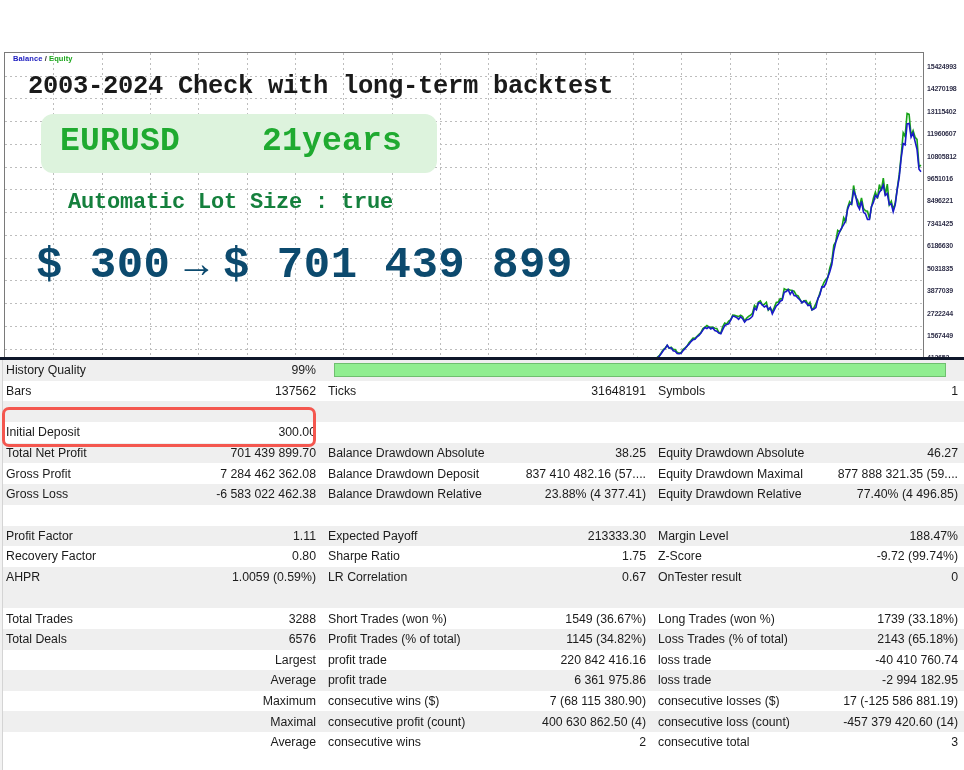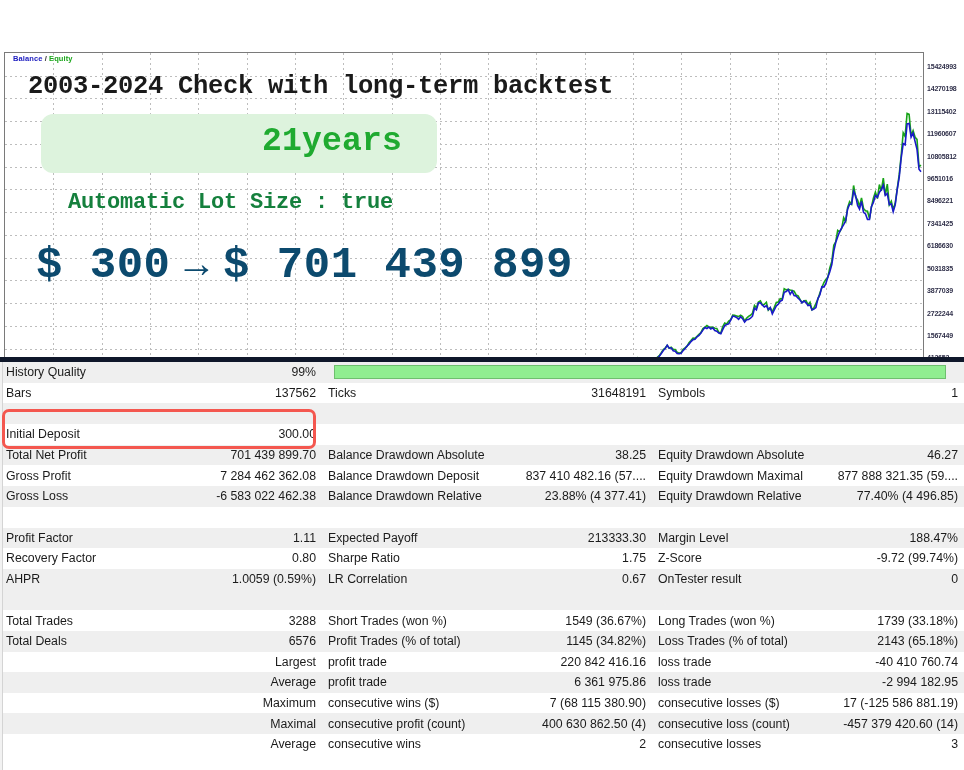--- a/index.html
+++ b/index.html
@@ -93,21 +93,21 @@
     font-size: 44px; font-weight: 800; color:#0c4a6e;
     letter-spacing: .5px;
   }
   #ov-money .arrow { font-size: 40px; padding: 0 14px; font-weight:700; }
 
   
   #report {
     position: absolute; left: 0; top: 357px;
     width: 964px; height: 413px;
     background: #ffffff;
-    border-top: 5px solid #0f172a;
+    border-top: 3px solid #0f172a;
     font-size: 12.3px;
     color: #1b1b1b;
   }
   #report table { width: 964px; border-collapse: collapse; table-layout: fixed; }
   #report col.c-l1 { width: 162px; }
   #report col.c-v1 { width: 160px; }
   #report col.c-l2 { width: 168px; }
   #report col.c-v2 { width: 162px; }
   #report col.c-l3 { width: 158px; }
   #report col.c-v3 { width: 154px; }
@@ -219,20 +219,21 @@
         <div class="price-tick" style="top: 215.711px;">5031835</div>
         <div class="price-tick" style="top: 238.123px;">3877039</div>
         <div class="price-tick" style="top: 260.535px;">2722244</div>
         <div class="price-tick" style="top: 282.948px;">1567449</div>
         <div class="price-tick" style="top: 305.36px;">412653</div>
         <div class="price-tick" style="top: 327.772px;">-742141</div>
       </div>
 
     <div class="ov" id="ov-pill"></div>
     <div class="ov" id="ov-title">2003-2024 Check with long-term backtest</div>
+    <div class="ov" id="ov-pair">EURUSD</div>
     <div class="ov" id="ov-years">21years</div>
     <div class="ov" id="ov-lot">Automatic Lot Size : true</div>
     <div class="ov" id="ov-money">
       <span>$ 300</span><span class="arrow">→</span><span>$ 701 439 899</span>
     </div>
   </div>
 
   <div id="report">
     <div id="report-left-edge"></div>
     <table>
@@ -386,21 +387,21 @@
             <td class="lbl">consecutive profit (count)</td>
             <td class="val grp-end">400 630 862.50 (4)</td>
             <td class="lbl">consecutive loss (count)</td>
             <td class="val grp-end">-457 379 420.60 (14)</td>
           </tr>
           <tr class="plain">
             <td class="lbl"></td>
             <td class="val grp-end">Average</td>
             <td class="lbl">consecutive wins</td>
             <td class="val grp-end">2</td>
-            <td class="lbl">consecutive losses</td>
+            <td class="lbl">consecutive total</td>
             <td class="val grp-end">3</td>
           </tr>
         </tbody>
     </table>
     <div id="red-box"></div>
   </div>
 
 </div>
 
 </body></html>

